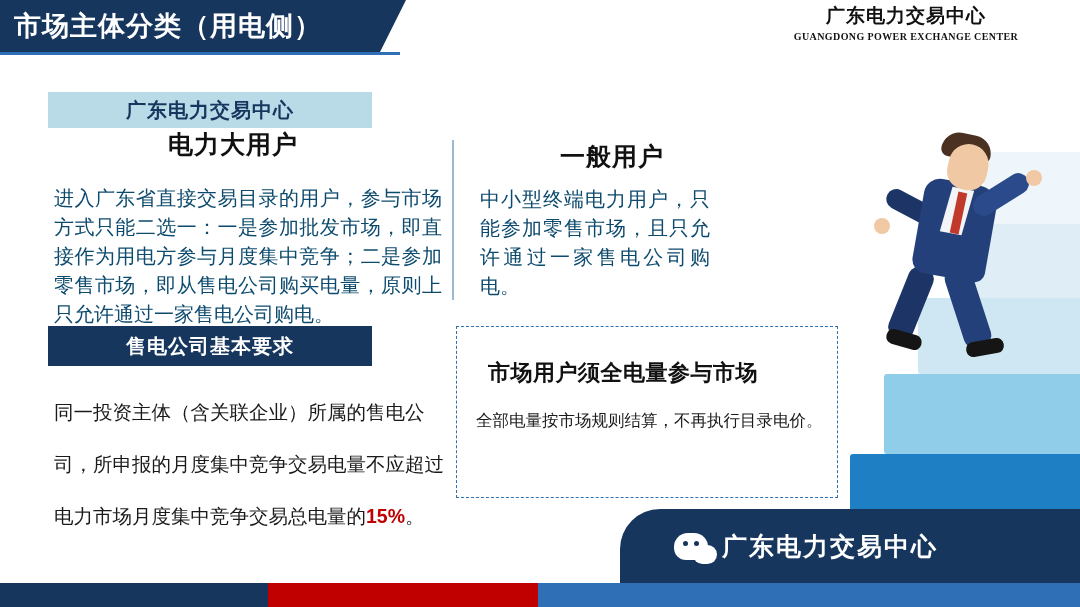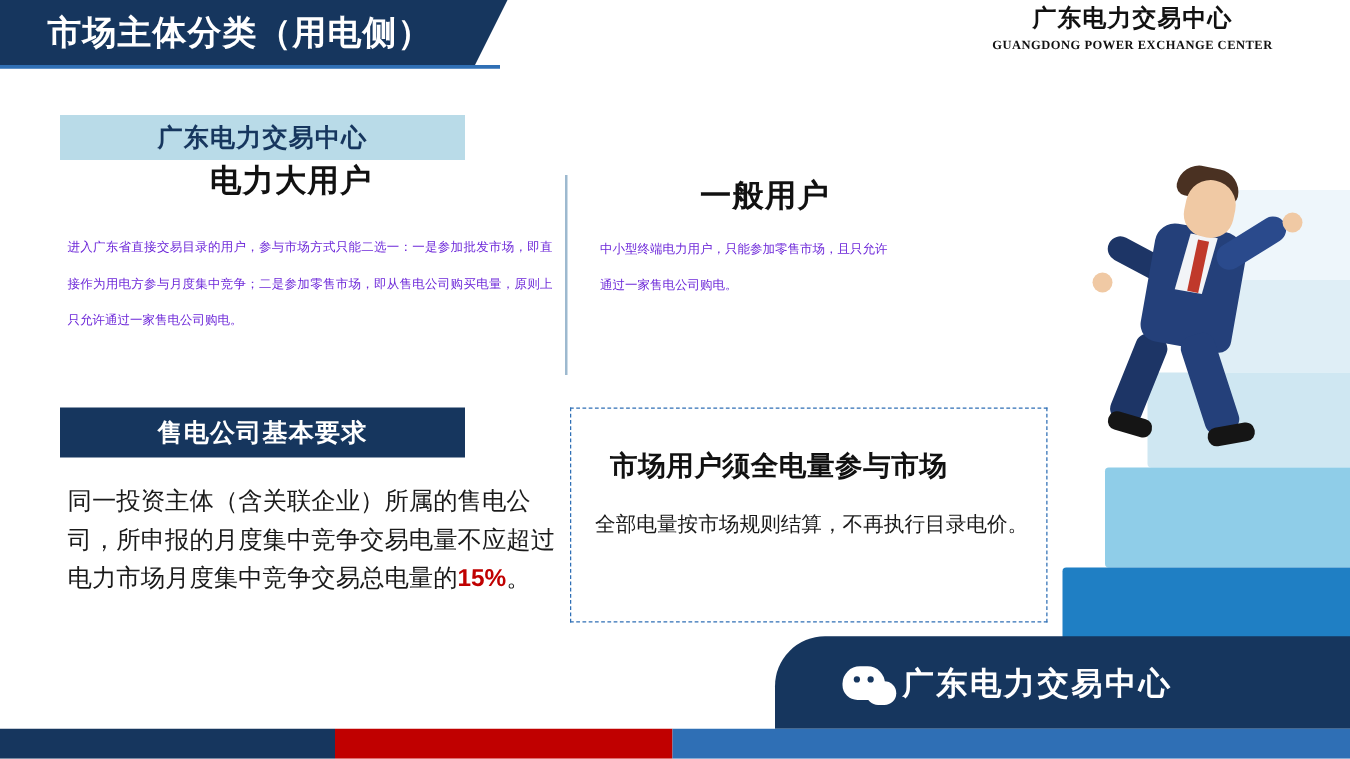--- a/index.html
+++ b/index.html
@@ -22,21 +22,21 @@
     top: 0;
     width: 380px;
     height: 52px;
     background: #16365e;
     color: #ffffff;
     font-size: 27px;
     font-weight: bold;
     letter-spacing: 1px;
     display: flex;
     align-items: center;
-    padding-left: 38px;
+    padding-left: 14px;
     box-sizing: border-box;
   }
   .title-corner {
     position: absolute;
     left: 380px;
     top: 0;
     width: 0;
     height: 0;
     border-top: 52px solid #16365e;
     border-right: 26px solid transparent;
@@ -116,43 +116,43 @@
     left: 168px;
     top: 128px;
   }
   .h-right {
     left: 560px;
     top: 140px;
   }
 
   .body-text {
     position: absolute;
-    font-size: 10px;
+    font-size: 20px;
     line-height: 29px;
-    color: #6d28d9;
+    color: #0c4a6e;
     text-align: justify;
   }
   .p-left {
     left: 54px;
     top: 184px;
     width: 388px;
   }
   .p-right {
     left: 480px;
     top: 185px;
     width: 230px;
   }
 
   .big-text {
     position: absolute;
     left: 54px;
     top: 386px;
     width: 392px;
     font-size: 19.5px;
-    line-height: 31px;
+    line-height: 52px;
     color: #1a1a1a;
   }
   .accent {
     color: #c00000;
     font-weight: bold;
   }
 
   
   .callout {
     position: absolute;

